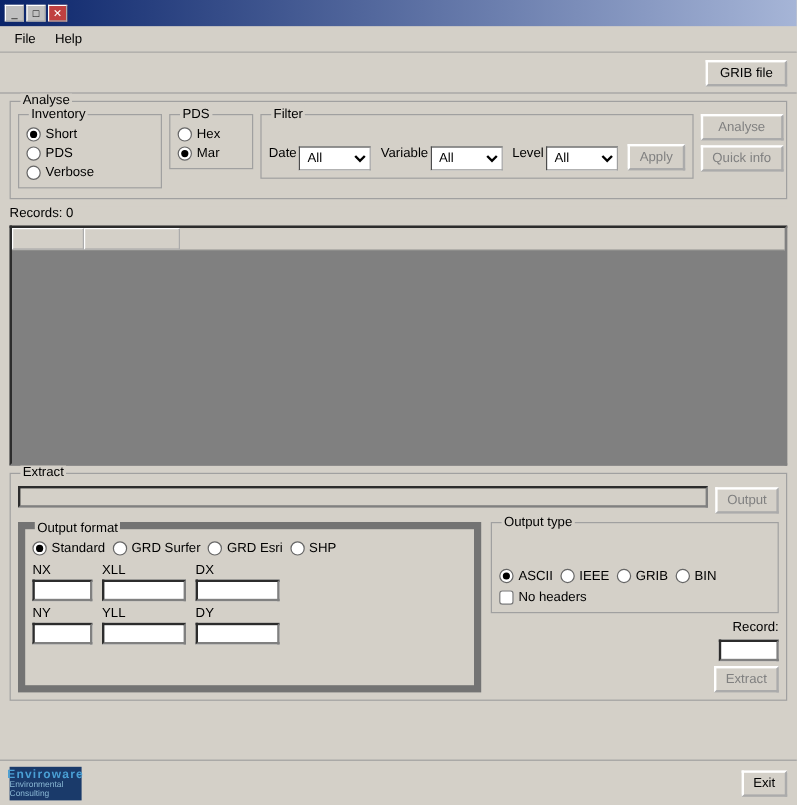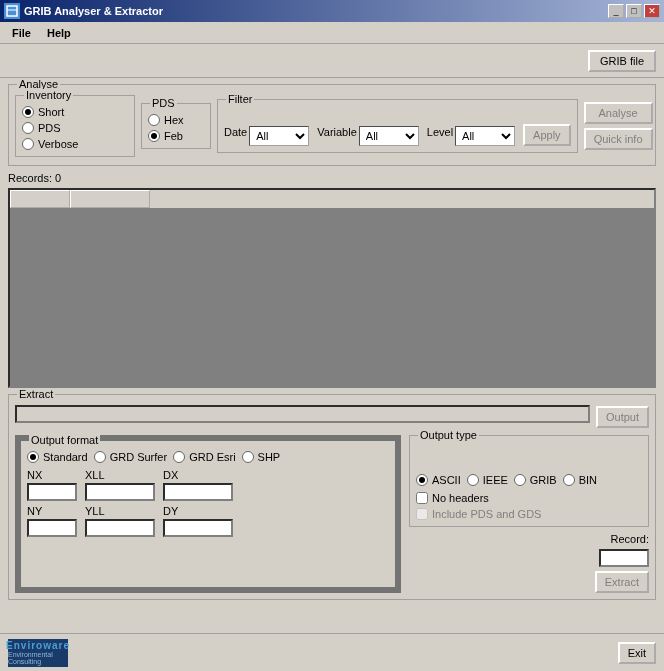--- a/index.html
+++ b/index.html
@@ -57,21 +57,20 @@
     .tb-btn.close { background: #c04040; color: white; }
 
     
     .menu-bar {
       background: #d4d0c8;
       height: 22px;
       display: flex;
       align-items: center;
       padding: 0 4px;
       border-bottom: 1px solid #a0a0a0;
-      font-weight: bold;
     }
     .menu-item {
       padding: 2px 8px;
       cursor: pointer;
       font-size: 11px;
     }
 
     
     .toolbar {
       background: #d4d0c8;
@@ -105,21 +104,21 @@
       background: #d4d0c8;
       padding: 0 2px;
       font-size: 11px;
     }
 
     
     .analyse-section {
       display: flex;
       flex-direction: row;
       gap: 6px;
-      align-items: center;
+      align-items: flex-start;
     }
 
     
     .radio-group {
       display: flex;
       flex-direction: column;
       gap: 4px;
     }
     .radio-item {
       display: flex;
@@ -400,29 +399,20 @@
       height: 200px;
       border: 2px inset #808080;
       background: #808080;
       overflow: hidden;
     }
   </style>
 </head>
 <body>
 
 <div class="title-bar">
-  <div class="title-bar-left">
-    <div class="title-bar-icon">
-      <svg width="12" height="12" viewBox="0 0 12 12">
-          <rect x="1" y="1" width="10" height="10" fill="none" stroke="white" stroke-width="1.5"></rect>
-          <line x1="1" y1="5" x2="11" y2="5" stroke="white" stroke-width="1"></line>
-        </svg>
-    </div>
-    <span>GRIB Analyser &amp; Extractor</span>
-  </div>
   <div class="title-bar-buttons">
     <div class="tb-btn">_</div>
     <div class="tb-btn">□</div>
     <div class="tb-btn close">✕</div>
   </div>
 </div>
 
 <div class="menu-bar">
   <div class="menu-item">File</div>
   <div class="menu-item">Help</div>
@@ -458,21 +448,21 @@
 
       <div class="group-box pds-group" style="min-width: 70px;">
         <span class="group-box-label">PDS</span>
         <div class="radio-group">
           <div class="radio-item">
             <div class="radio-input"></div>
             <span>Hex</span>
           </div>
           <div class="radio-item">
             <div class="radio-input checked"></div>
-            <span>Feb</span>
+            <span>Mar</span>
           </div>
         </div>
       </div>
 
       <div class="group-box filter-group">
         <span class="group-box-label">Filter</span>
         <div class="filter-row">
           <div class="filter-col">
             <label>Date</label>
             <select>
@@ -593,24 +583,20 @@
             <div class="radio-item">
               <div class="radio-input"></div>
               <span>BIN</span>
             </div>
           </div>
           <div style="margin-top:4px; display:flex; flex-direction:column; gap:4px;">
             <div class="checkbox-item">
               <input type="checkbox" style="">
               <span>No headers</span>
             </div>
-            <div class="checkbox-item disabled">
-              <input type="checkbox" disabled="" style="">
-              <span>Include PDS and GDS</span>
-            </div>
           </div>
         </div>
 
         <div style="display:flex; flex-direction:column; align-items:flex-end; gap:4px; margin-top:auto;">
           <div style="display:flex; gap:4px; align-items:center; align-self:flex-end;">
             <span style="font-size:11px;">Record:</span>
           </div>
           <input class="input-field record-input" type="text" style="width: 50px; align-self: flex-end;">
           <button class="btn disabled" disabled="" style="align-self:flex-end;">Extract</button>
         </div>

